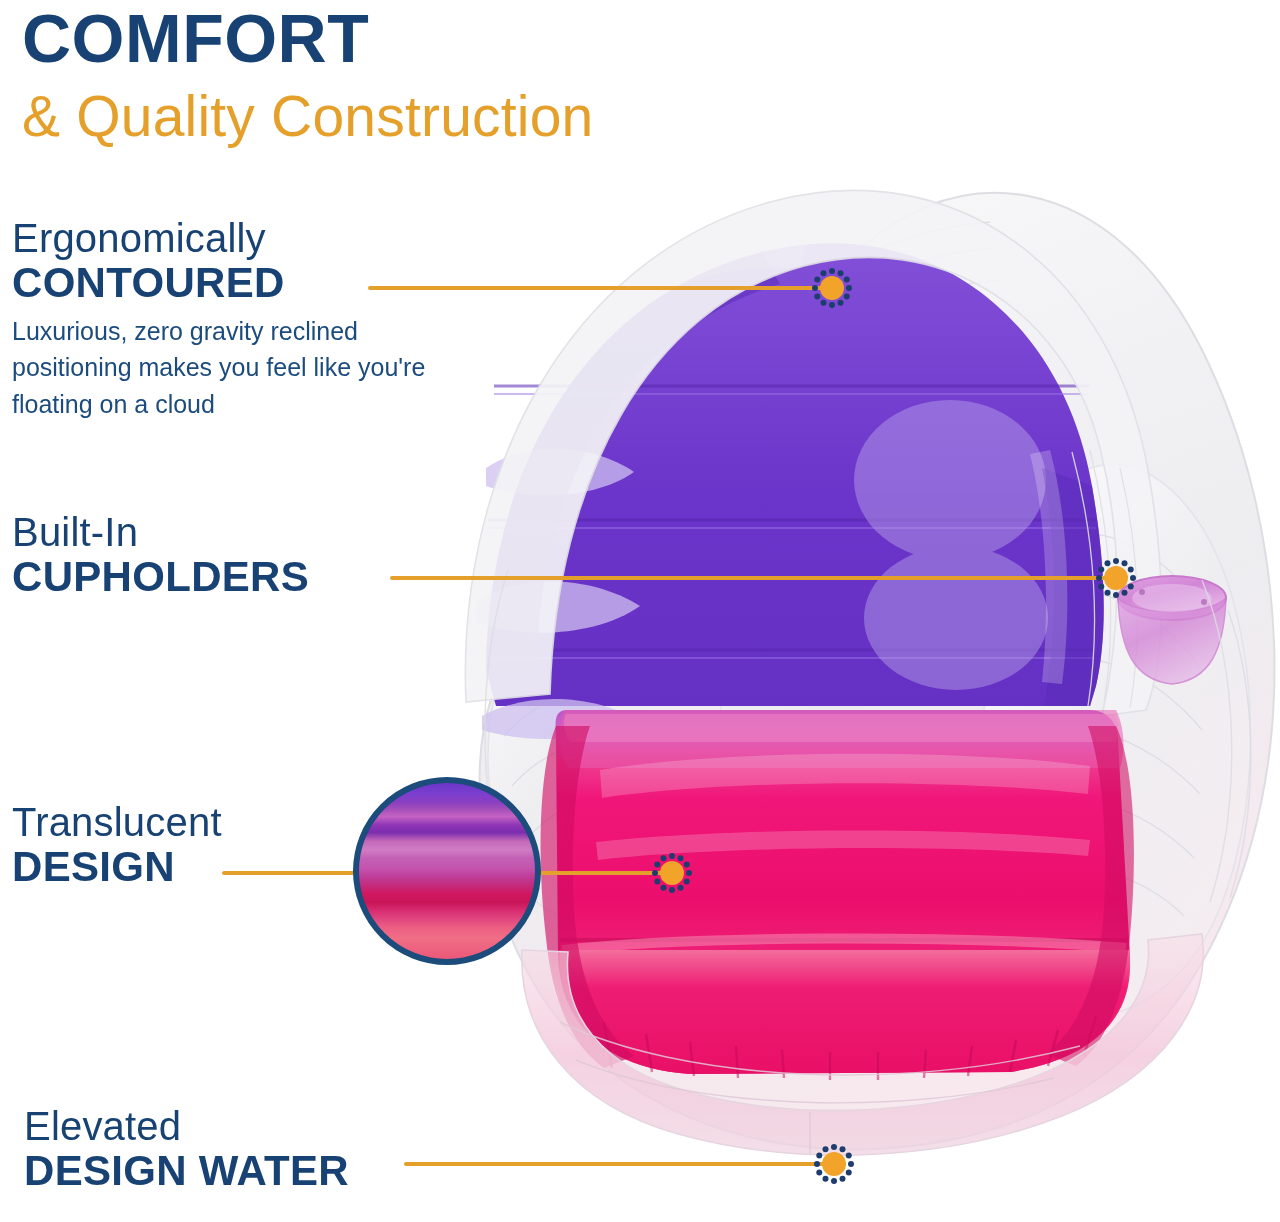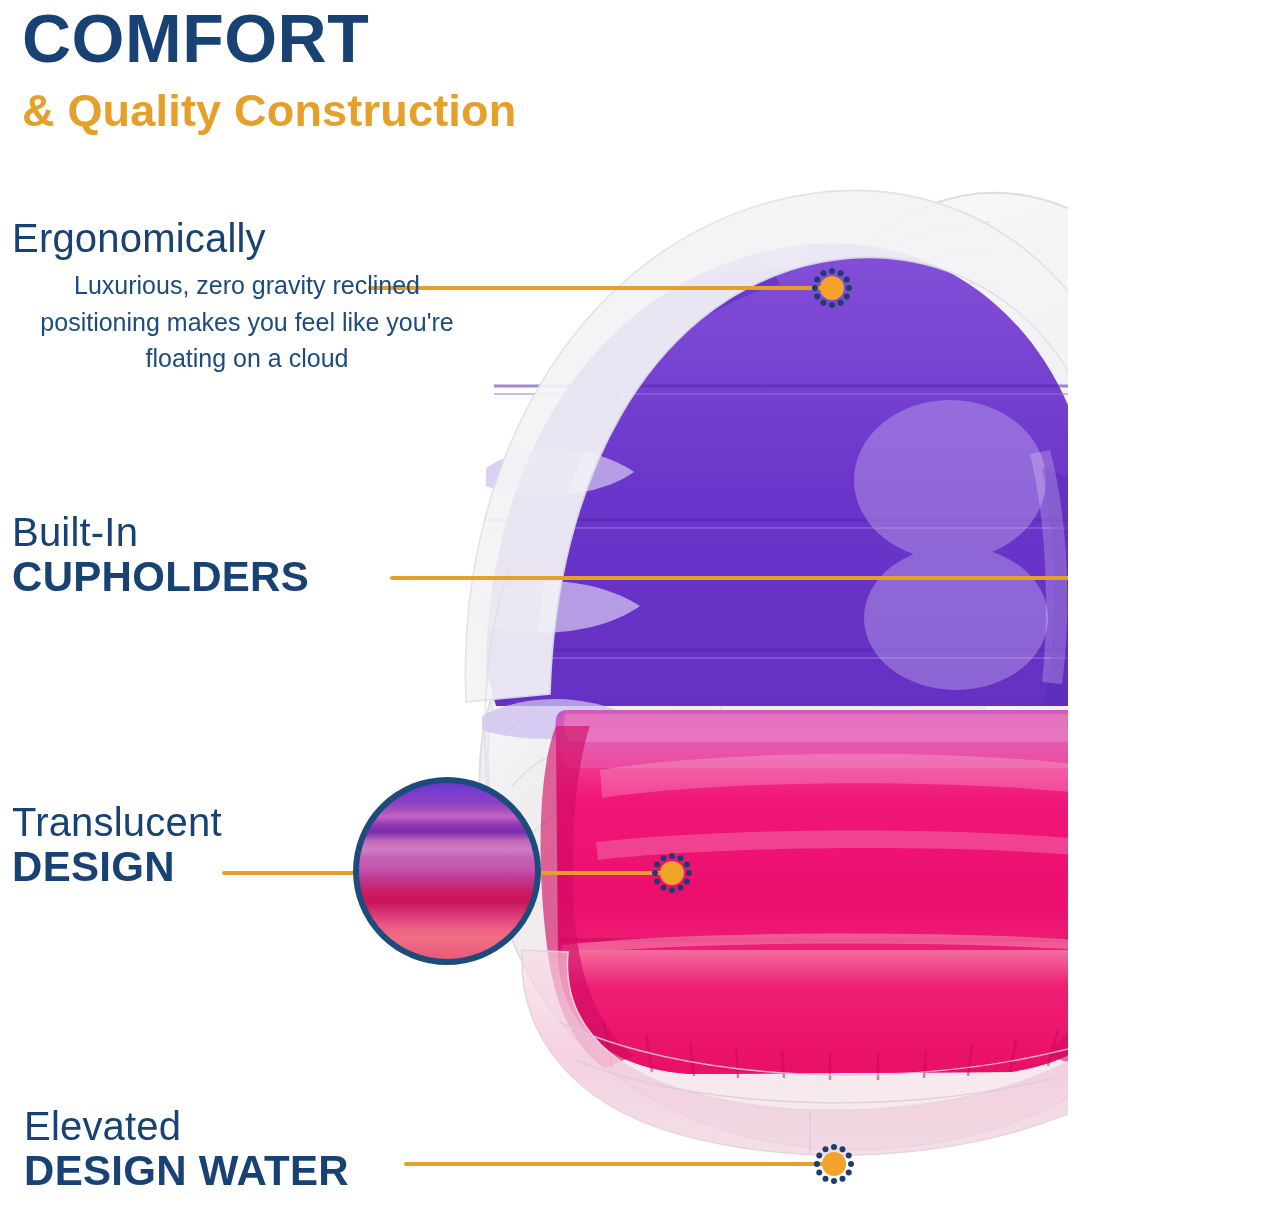--- a/index.html
+++ b/index.html
@@ -6,40 +6,40 @@
     margin: 0;
     padding: 0;
     background: #ffffff;
   }
   body {
     font-family: "Liberation Sans", sans-serif;
     -webkit-font-smoothing: antialiased;
   }
   #page {
     position: relative;
-    width: 1068px;
+    width: 1280px;
     height: 1222px;
     background: #ffffff;
     overflow: hidden;
   }
 
   
   #header { position: absolute; left: 22px; top: 0px; }
   #header-title {
     font-size: 68px;
     font-weight: 700;
     letter-spacing: 0.5px;
     color: #174273;
     line-height: 1.0;
     margin: 0;
     padding-top: 4px;
   }
   #header-subtitle {
-    font-size: 45px;
-    font-weight: 700;
+    font-size: 57px;
+    font-weight: 400;
     color: #E5A02B;
     line-height: 1.0;
     margin: 0;
     padding-top: 16px;
     letter-spacing: 0.2px;
   }
 
   
   .feature { position: absolute; margin-top: 19px; }
   .feature-line1 {
@@ -58,21 +58,20 @@
     letter-spacing: 0.3px;
     white-space: nowrap;
   }
   .feature-desc {
     font-size: 25px;
     font-weight: 400;
     color: #1C4B7E;
     line-height: 1.46;
     margin-top: 7px;
     max-width: 470px;
-    text-align: center;
   }
 
   #feature-contoured { left: 12px; top: 198px; }
   #feature-cupholders { left: 12px; top: 492px; }
   #feature-design   { left: 12px; top: 782px; }
   #feature-elevated { left: 24px; top: 1086px; }
 
   
   .callout-line {
     position: absolute;
@@ -495,20 +494,21 @@
       <div class="ring-dot" style="transform: translate(0px, 17px);"></div>
       <div class="ring-dot" style="transform: translate(-8.5px, 14.72px);"></div>
       <div class="ring-dot" style="transform: translate(-14.72px, 8.5px);"></div>
       <div class="ring-dot" style="transform: translate(-17px, 0px);"></div>
       <div class="ring-dot" style="transform: translate(-14.72px, -8.5px);"></div>
       <div class="ring-dot" style="transform: translate(-8.5px, -14.72px);"></div>
     </div>
 
   <div class="feature" id="feature-contoured">
     <div class="feature-line1">Ergonomically</div>
+    <div class="feature-line2">CONTOURED</div>
     <div class="feature-desc">Luxurious, zero gravity reclined positioning makes you feel like you're floating on a cloud</div>
   </div>
 
   <div class="feature" id="feature-design">
     <div class="feature-line1">Translucent</div>
     <div class="feature-line2">DESIGN</div>
   </div>
 
   <div class="feature" id="feature-cupholders">
     <div class="feature-line1">Built-In</div>

